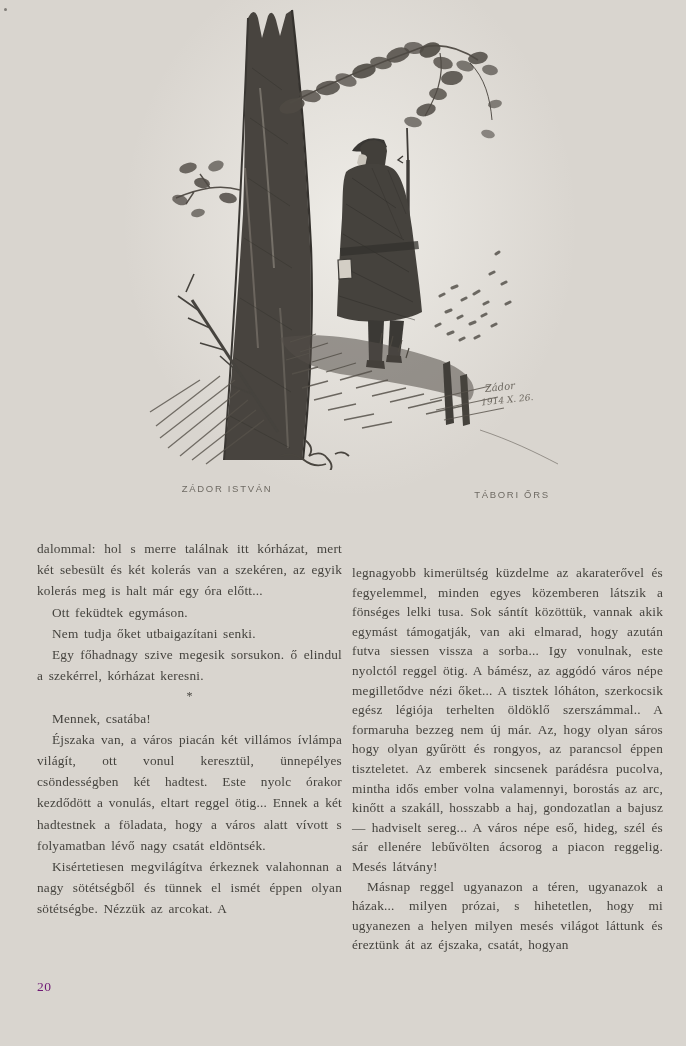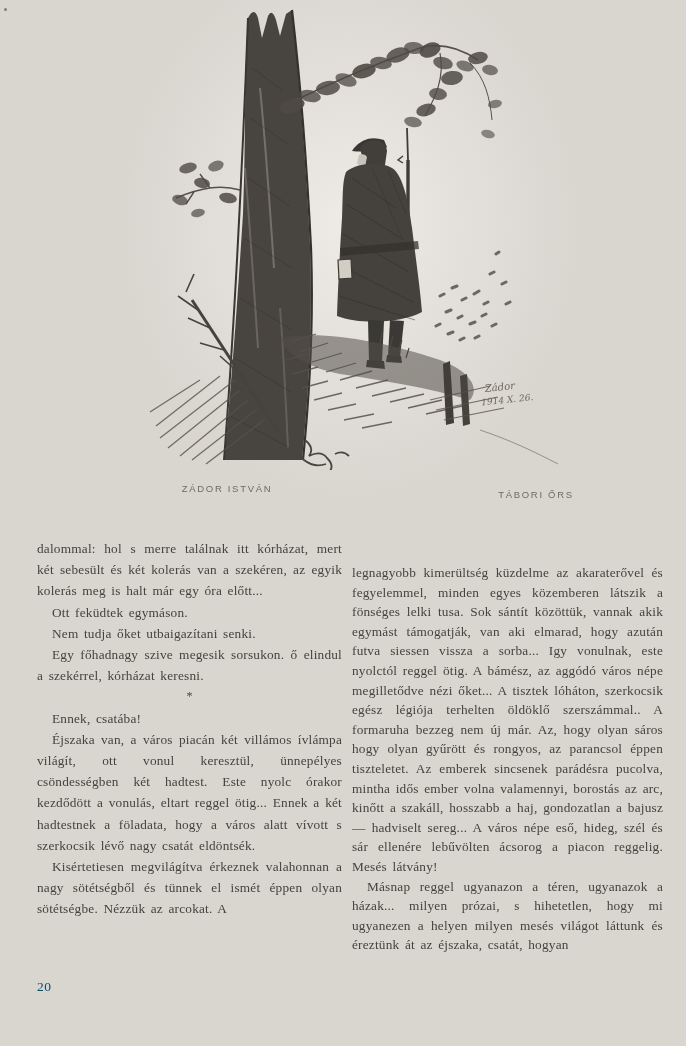--- a/index.html
+++ b/index.html
@@ -18,34 +18,34 @@
   }
   .speck{position:absolute;left:4px;top:8px;width:3px;height:3px;border-radius:50%;background:#5a5752;opacity:.7;}
   .illustration{position:absolute;left:140px;top:8px;width:440px;height:462px;}
   .caption{
     position:absolute;
     font-family:"Liberation Sans", sans-serif;
     font-size:9.5px;letter-spacing:1.7px;color:#6e6a63;
     text-align:center;white-space:nowrap;
   }
   .caption-artist{left:142px;top:483px;width:170px;text-align:center;}
-  .caption-title{left:476px;top:489px;width:120px;}
+  .caption-title{left:452px;top:489px;width:120px;}
   .col{
     position:absolute;color:#45433e;
     font-size:13.3px;text-align:justify;
     word-spacing:2px;letter-spacing:.2px;
   }
   .col-left{left:37px;top:538px;width:305px;line-height:21.2px;}
   .col-right{left:352px;top:563px;width:311px;line-height:19.6px;}
   .col p{margin:0;}
   .col p.indent{text-indent:15px;}
   .col p.sep{text-align:center;text-indent:0;font-size:12px;letter-spacing:0;}
   .page-number{
     position:absolute;left:37px;top:979px;
-    font-size:13.5px;color:#0c4a6e;letter-spacing:.5px;
+    font-size:13.5px;color:#701a75;letter-spacing:.5px;
   }
   svg text.sig{
     font-family:"DejaVu Serif", serif;font-style:italic;
     fill:#6b665e;
   }
 </style>
 </head>
 <body>
 
 <div class="page">
@@ -167,22 +167,22 @@
 
   <div class="caption caption-artist">ZÁDOR ISTVÁN</div>
   <div class="caption caption-title">TÁBORI ŐRS</div>
 
   <div class="col col-left">
     <p>dalommal: hol s merre találnak itt kórházat, mert két sebesült és két kolerás van a szekéren, az egyik kolerás meg is halt már egy óra előtt...</p>
     <p class="indent">Ott feküdtek egymáson.</p>
     <p class="indent">Nem tudja őket utbaigazítani senki.</p>
     <p class="indent">Egy főhadnagy szive megesik sorsukon. ő elindul a szekérrel, kórházat keresni.</p>
     <p class="sep">*</p>
-    <p class="indent">Ennek, csatába!</p>
-    <p class="indent">Éjszaka van, a város piacán két villámos ívlámpa világít, ott vonul keresztül, ünnepélyes csöndességben két hadtest. Este nyolc órakor kezdődött a vonulás, eltart reggel ötig... Ennek a két hadtestnek a föladata, hogy a város alatt vívott s szerkocsik lévő nagy csatát eldöntsék.</p>
+    <p class="indent">Mennek, csatába!</p>
+    <p class="indent">Éjszaka van, a város piacán két villámos ívlámpa világít, ott vonul keresztül, ünnepélyes csöndességben két hadtest. Este nyolc órakor kezdődött a vonulás, eltart reggel ötig... Ennek a két hadtestnek a föladata, hogy a város alatt vívott s folyamatban lévő nagy csatát eldöntsék.</p>
     <p class="indent">Kisértetiesen megvilágítva érkeznek valahonnan a nagy sötétségből és tünnek el ismét éppen olyan sötétségbe. Nézzük az arcokat. A</p>
   </div>
 
   <div class="col col-right">
     <p>legnagyobb kimerültség küzdelme az akaraterővel és fegyelemmel, minden egyes közemberen látszik a fönséges lelki tusa. Sok sántít közöttük, vannak akik egymást támogatják, van aki elmarad, hogy azután futva siessen vissza a sorba... Igy vonulnak, este nyolctól reggel ötig. A bámész, az aggódó város népe megilletődve nézi őket... A tisztek lóháton, szerkocsik egész légiója terhelten öldöklő szerszámmal.. A formaruha bezzeg nem új már. Az, hogy olyan sáros hogy olyan gyűrött és rongyos, az parancsol éppen tiszteletet. Az emberek sincsenek parádésra pucolva, mintha idős ember volna valamennyi, borostás az arc, kinőtt a szakáll, hosszabb a haj, gondozatlan a bajusz — hadviselt sereg... A város népe eső, hideg, szél és sár ellenére lebűvölten ácsorog a piacon reggelig. Mesés látvány!</p>
     <p class="indent">Másnap reggel ugyanazon a téren, ugyanazok a házak... milyen prózai, s hihetetlen, hogy mi ugyanezen a helyen milyen mesés világot láttunk és éreztünk át az éjszaka, csatát, hogyan</p>
   </div>
 
   <div class="page-number">20</div>
 

